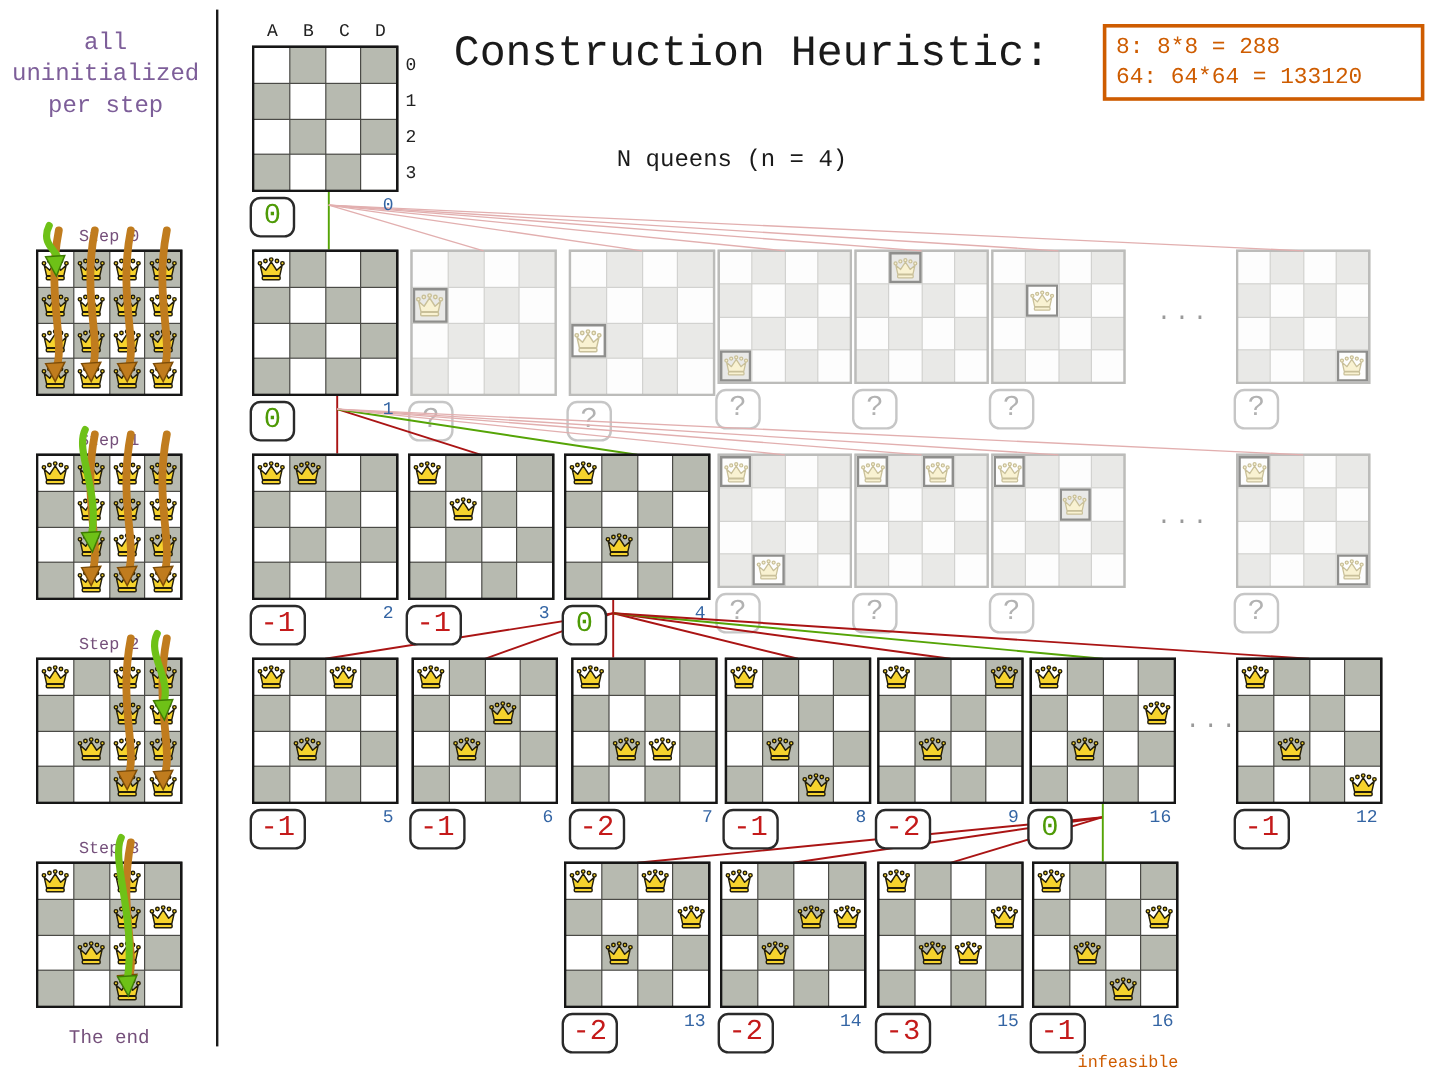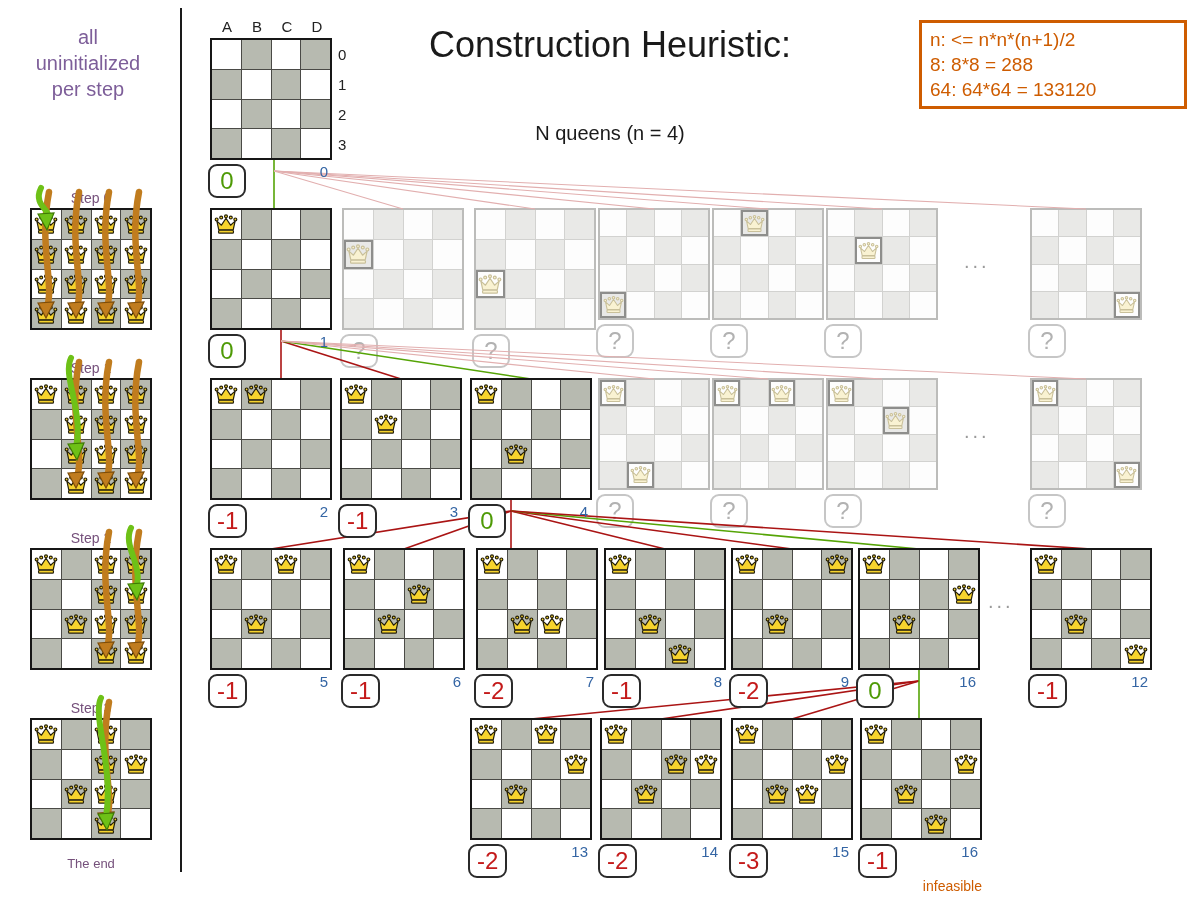--- a/index.html
+++ b/index.html
@@ -1,26 +1,26 @@
 <!DOCTYPE html>
 <html style="--c-purple: #7d5e99; --c-orange: #ce5c00; --c-blue: #3465a4; --c-green: #4e9a06; --c-red: #c41a1a; --c-gray: #b7bab0;"><head>
 <meta charset="utf-8">
 <style>
   html,body{margin:0;padding:0;background:#fff;}
   #stage{position:relative;width:1200px;height:900px;background:#fff;overflow:hidden;
-         font-family:Liberation Sans, sans-serif;}
+         font-family:Liberation Mono, monospace;}
   
   #intro{position:absolute;left:4px;top:24px;width:168px;text-align:center;
          color:var(--c-purple,#7d5e99);font-size:20px;line-height:26px;z-index:3;}
   .steplabel{position:absolute;width:122px;text-align:center;color:#75507b;font-size:14px;z-index:5;}
   #the-end{position:absolute;left:28px;top:856px;width:126px;text-align:center;
-           color:#75507b;font-size:13px;z-index:3;}
+           color:#75507b;font-size:16px;z-index:3;}
   #divider{position:absolute;left:180px;top:8px;width:2px;height:864px;background:#1a1a1a;}
   
-  #title{position:absolute;left:345px;top:22px;width:530px;text-align:center;color:#1a1a1a;
+  #title{position:absolute;left:345px;top:22px;width:530px;text-align:right;color:#1a1a1a;
          font-size:36px;line-height:45px;z-index:3;}
   #subtitle{position:absolute;left:345px;top:122px;width:530px;text-align:center;color:#1a1a1a;
          font-size:20px;z-index:3;}
   #infobox{position:absolute;left:919px;top:20px;width:268px;box-sizing:border-box;
            border:3px solid var(--c-orange,#ce5c00);color:var(--c-orange,#ce5c00);
            padding:4px 8px;font-size:19px;line-height:25px;z-index:3;background:#fff;}
   #infobox .indent{padding-left:58px;}
   
   .board{position:absolute;display:grid;grid-template-columns:repeat(4,1fr);
          grid-template-rows:repeat(4,1fr);gap:1px;box-sizing:border-box;}
@@ -65,21 +65,20 @@
   </div>
 
   <div id="divider"></div>
 
   <div id="title">
     <div>Construction Heuristic:</div>
   </div>
   <div id="subtitle">N queens (n = 4)</div>
 
   <div id="infobox">
-    <div>n: &lt;= n*n*(n+1)/2</div>
     <div>8: 8*8 = 288</div>
     <div>64: 64*64 = 133120</div>
   </div>
 
   <svg id="edges" width="1200" height="900">
       <line x1="274" y1="158" x2="274" y2="208" stroke="#55a406" stroke-width="1.6"></line>
       <line x1="274" y1="171" x2="403" y2="209" stroke="#e2afaf" stroke-width="1.1"></line>
       <line x1="274" y1="171" x2="535" y2="209" stroke="#e2afaf" stroke-width="1.1"></line>
       <line x1="274" y1="171" x2="654" y2="209" stroke="#e2afaf" stroke-width="1.1"></line>
       <line x1="274" y1="171" x2="768" y2="209" stroke="#e2afaf" stroke-width="1.1"></line>

